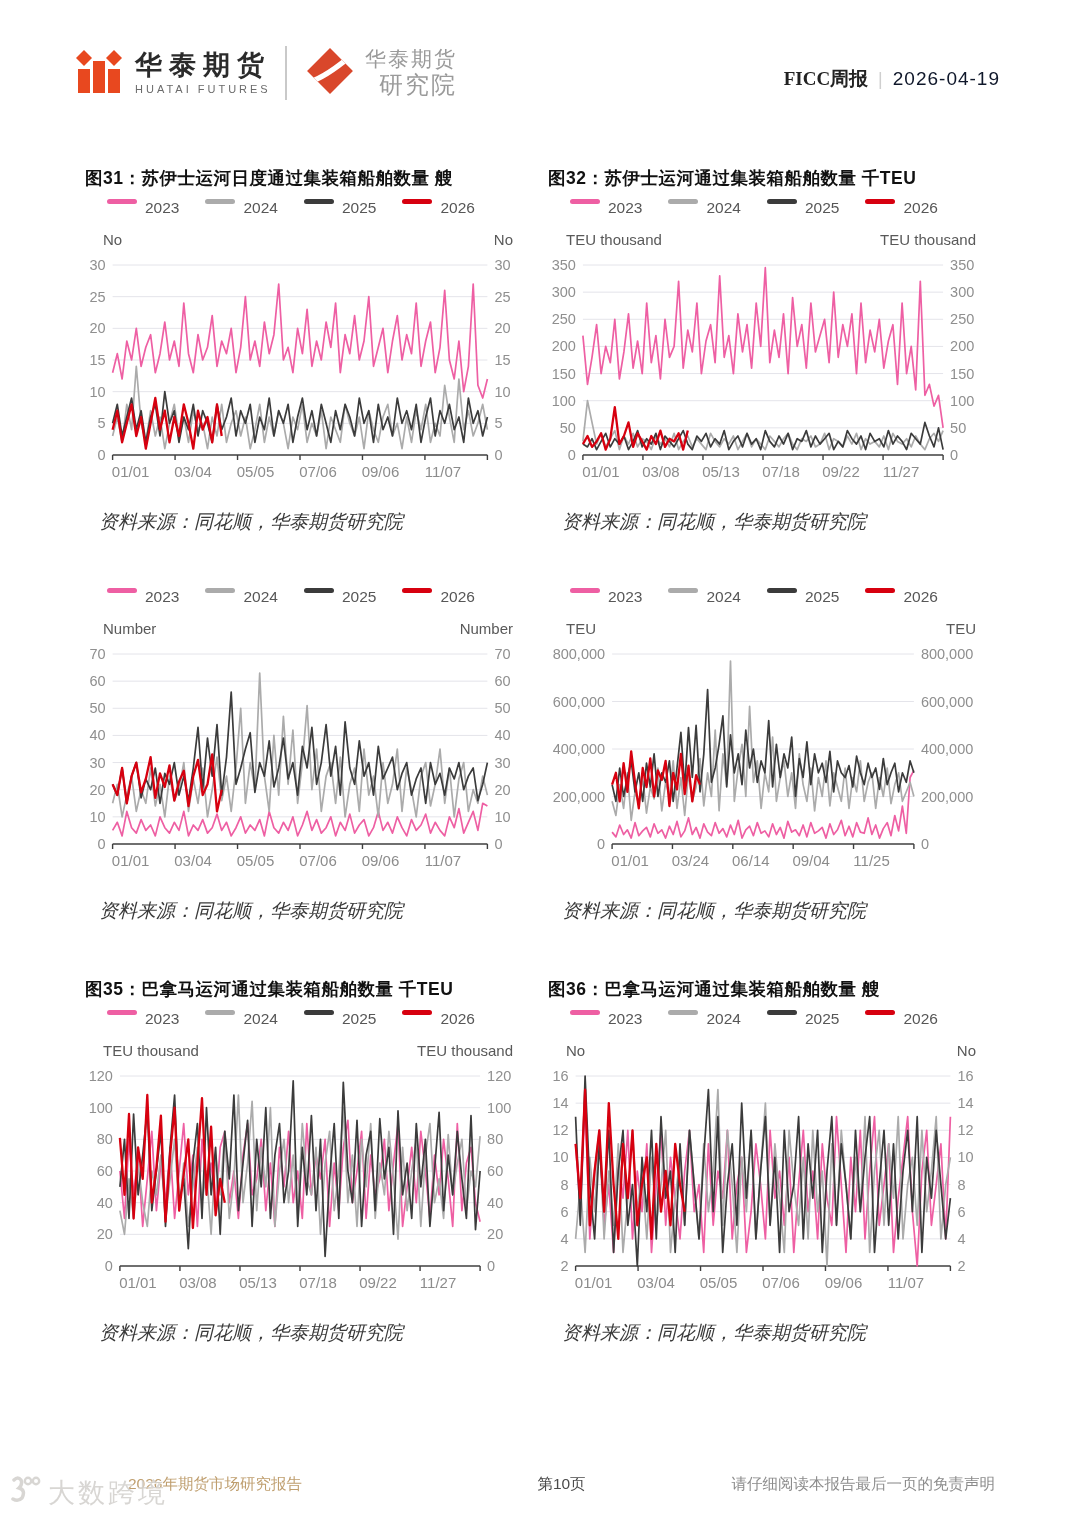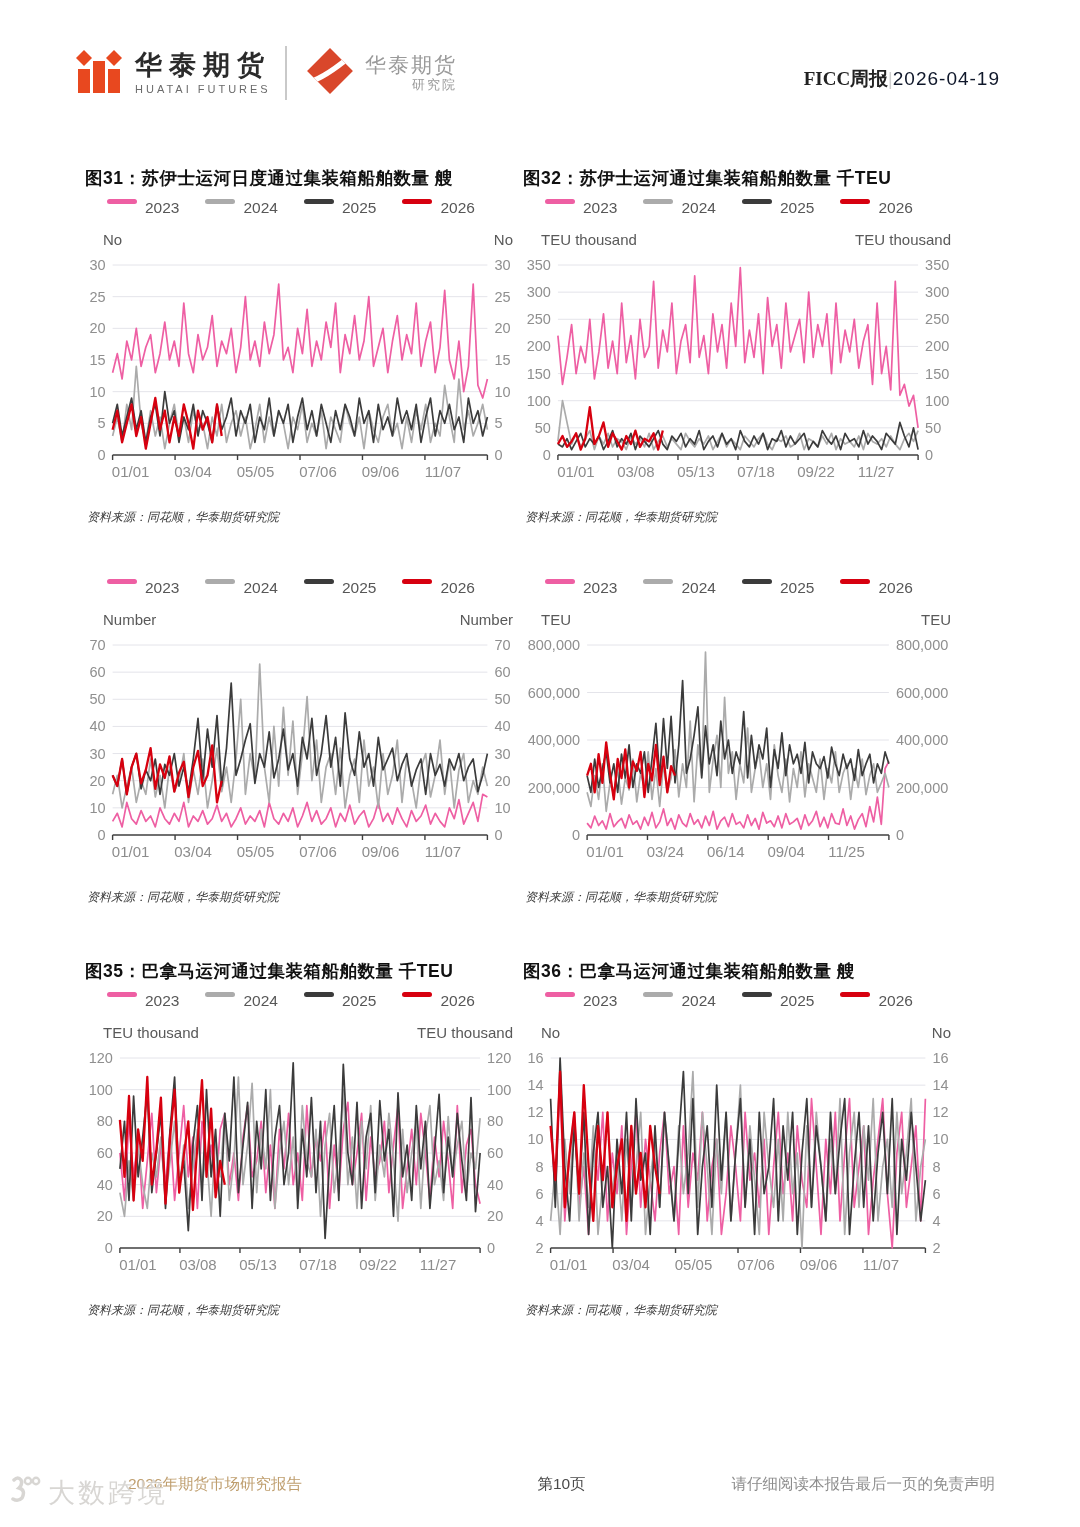--- a/index.html
+++ b/index.html
@@ -9,36 +9,36 @@
   
   .header{display:flex;justify-content:space-between;align-items:flex-start;padding:46px 80px 0 75px;}
   .logo-wrap{display:flex;align-items:center;}
   .huatai-logo{display:flex;align-items:center;gap:12px;}
   .logo-text .cn{font-size:27px;font-weight:bold;color:#2b2b2b;letter-spacing:7px;line-height:1.1;}
   .logo-text .en{font-size:11px;color:#6b6b6b;letter-spacing:3px;margin-top:3px;}
   .logo-divider{width:2px;height:54px;background:#c9c9c9;margin:0 18px 0 14px;}
   .research{display:flex;align-items:center;gap:10px;}
   .research-text{color:#9a9a9a;text-align:right;line-height:1.15;}
   .research-text .r1{font-size:21px;letter-spacing:2px;}
-  .research-text .r2{font-size:13px;letter-spacing:2px;}
-  .header-right{margin-top:20px;display:flex;align-items:center;gap:0;font-size:19px;}
+  .research-text .r2{font-size:24px;letter-spacing:2px;}
+  .header-right{margin-top:20px;display:flex;align-items:center;gap:10px;font-size:19px;}
   .report-type{font-family:"Liberation Serif","DejaVu Serif",serif;font-weight:bold;color:#222;}
   .hr-sep{color:#cfcfcf;font-size:18px;}
   .report-date{color:#0f172a;letter-spacing:1px;}
 
   
-  .grid{margin:66px 0 0 85px;display:grid;grid-template-columns:430px 430px;column-gap:8px;}
+  .grid{margin:66px 0 0 85px;display:grid;grid-template-columns:430px 430px;column-gap:33px;}
   .chart{width:430px;margin-bottom:53px;}
   .chart h3{margin:0 0 9px 0;font-size:17.5px;color:#111;font-weight:bold;letter-spacing:.5px;}
   .legend{display:flex;gap:26px;margin:0 0 10px 22px;align-items:center;}
   .legend-item{display:flex;align-items:flex-start;gap:8px;font-size:15.5px;color:#575757;}
   .sw{display:inline-block;width:30px;height:5px;border-radius:2.5px;}
   .units{display:flex;justify-content:space-between;font-size:15px;color:#595959;padding:4px 2px 7px 18px;}
   svg.plot{display:block;font-family:"Liberation Sans","DejaVu Sans",sans-serif;}
-  .source{font-size:12px;color:#3a3a3a;font-style:italic;margin:24px 0 0 2px;}
+  .source{font-size:19px;color:#3a3a3a;font-style:italic;margin:24px 0 0 14px;}
 
   
   .footer{position:absolute;left:128px;right:85px;bottom:18px;display:flex;align-items:center;font-size:15.5px;}
   .f-report{flex:1;text-align:left;color:#bf9e6e;}
   .f-page{color:#4a4a4a;}
   .f-disclaimer{flex:1;text-align:right;color:#8c8c8c;}
 
   
   .watermark{position:absolute;left:8px;bottom:2px;display:flex;align-items:center;gap:6px;
              color:#d4d2cf;opacity:.9;font-weight:normal;font-size:27px;letter-spacing:3px;

